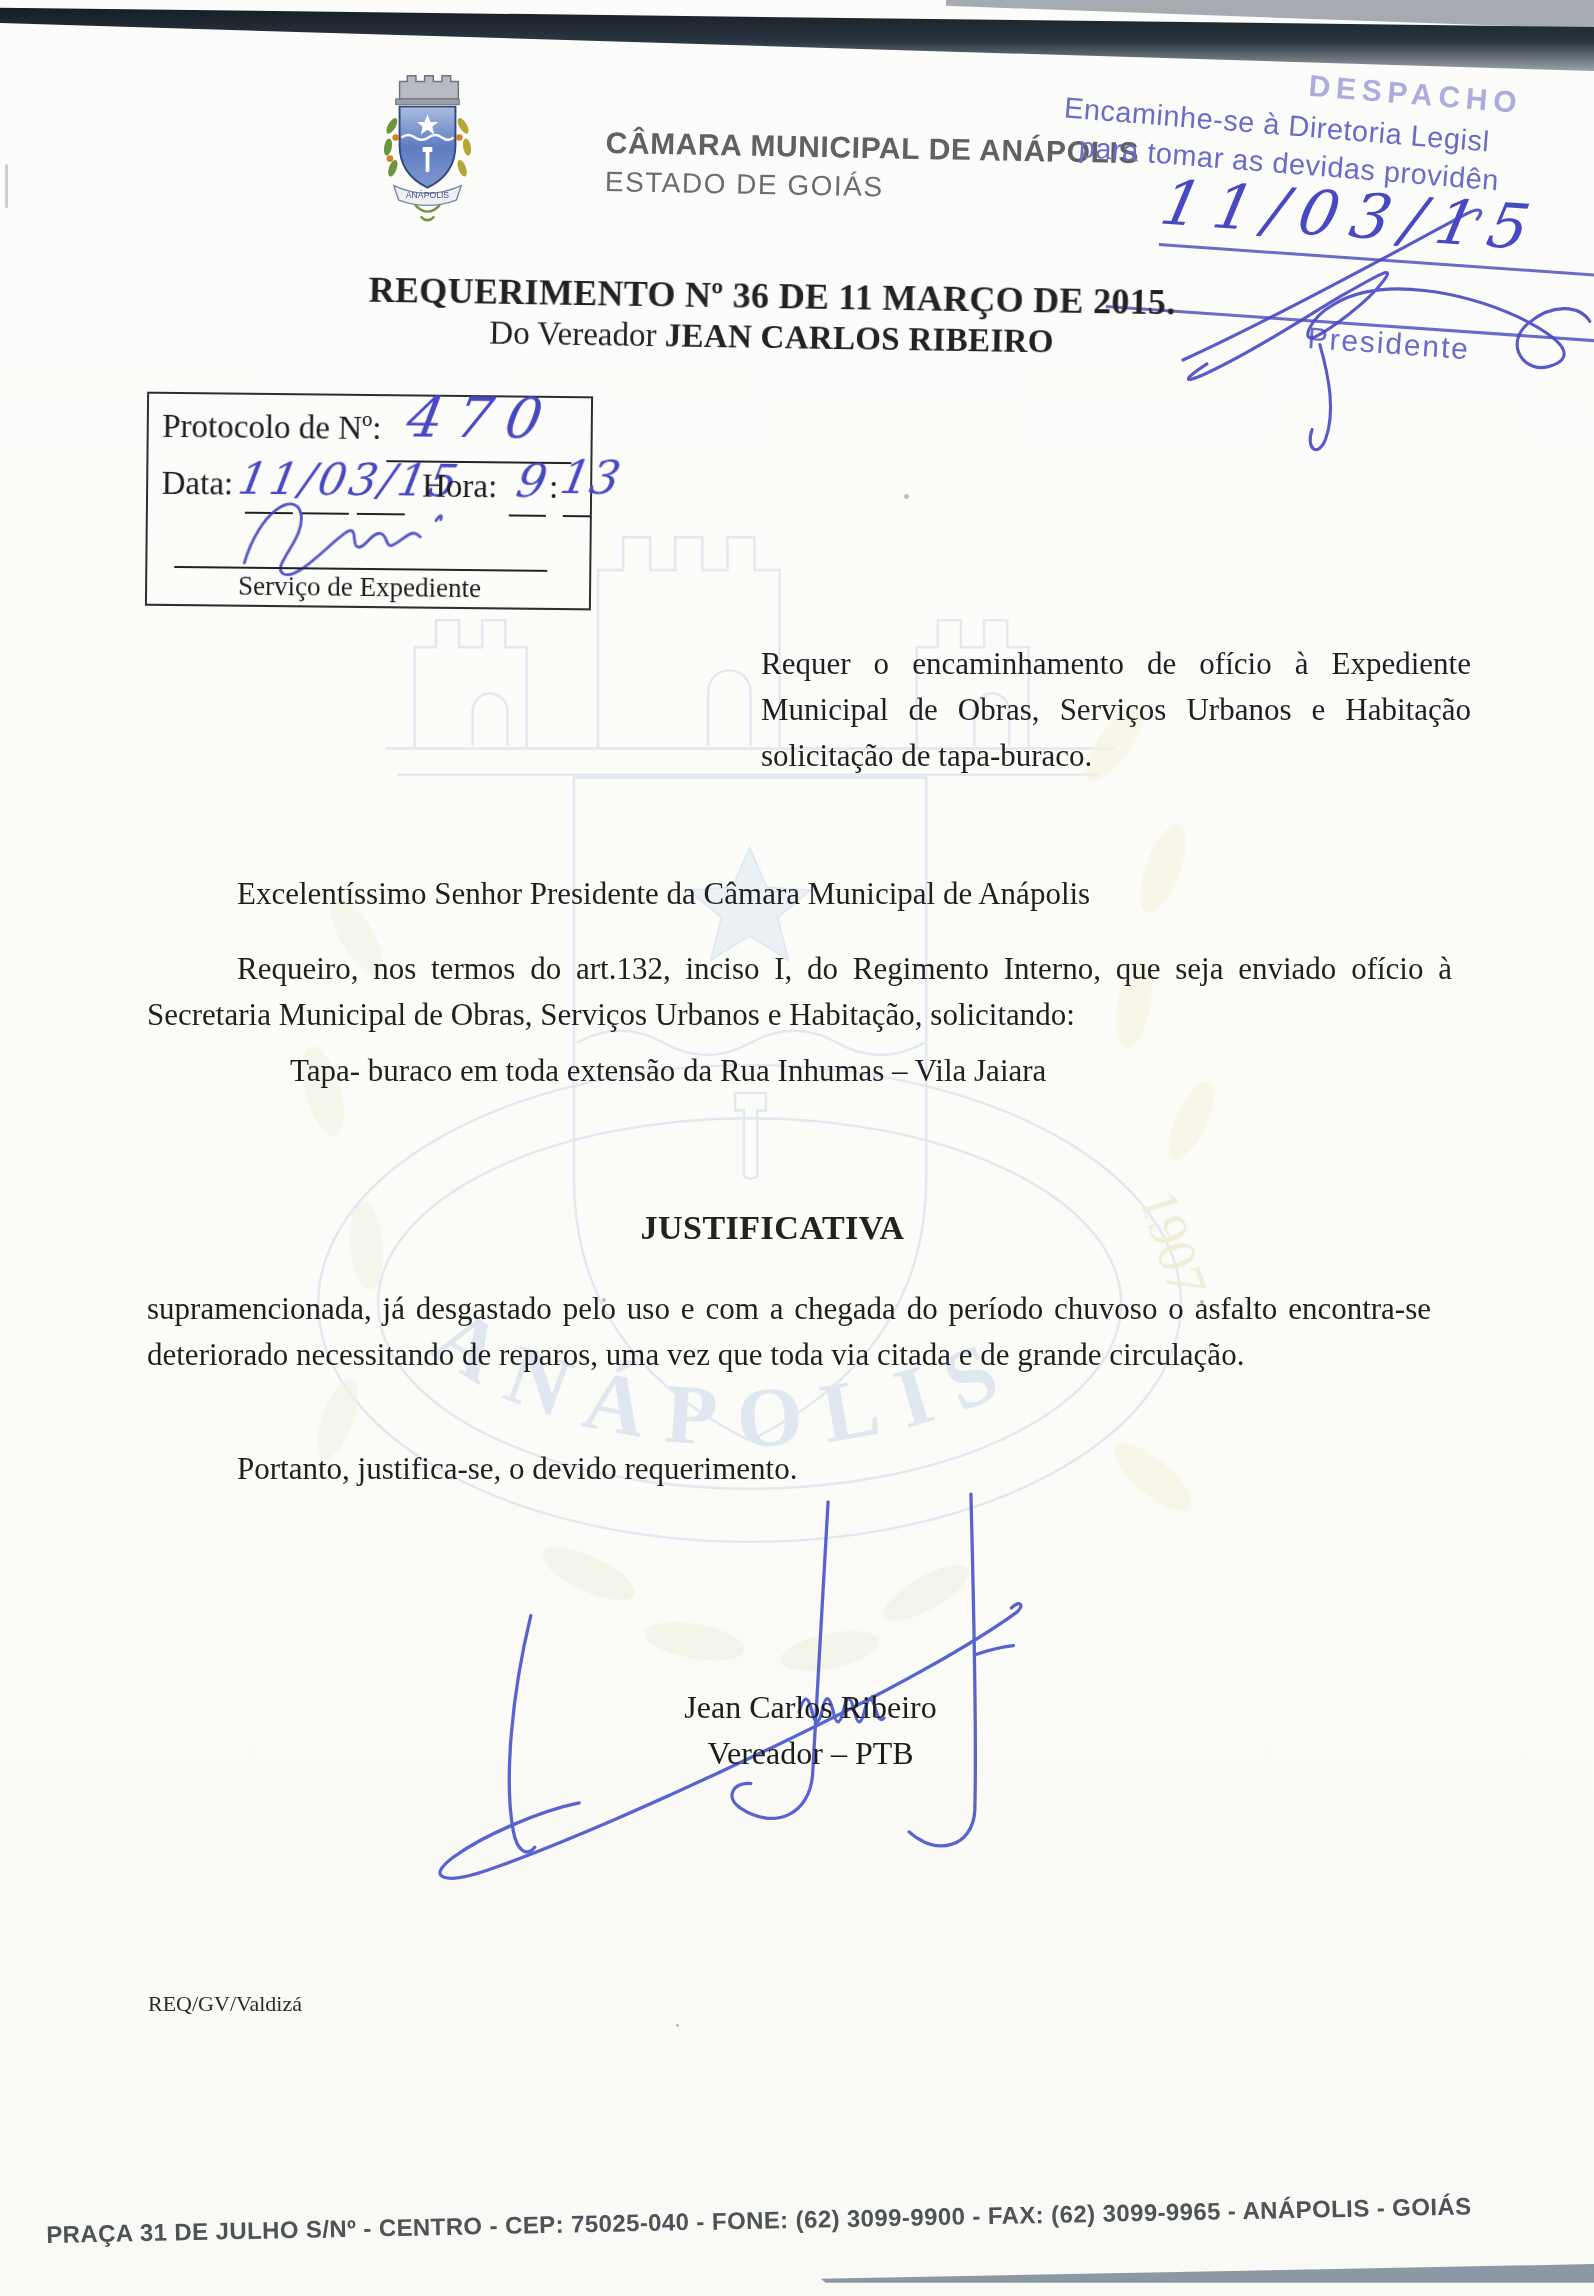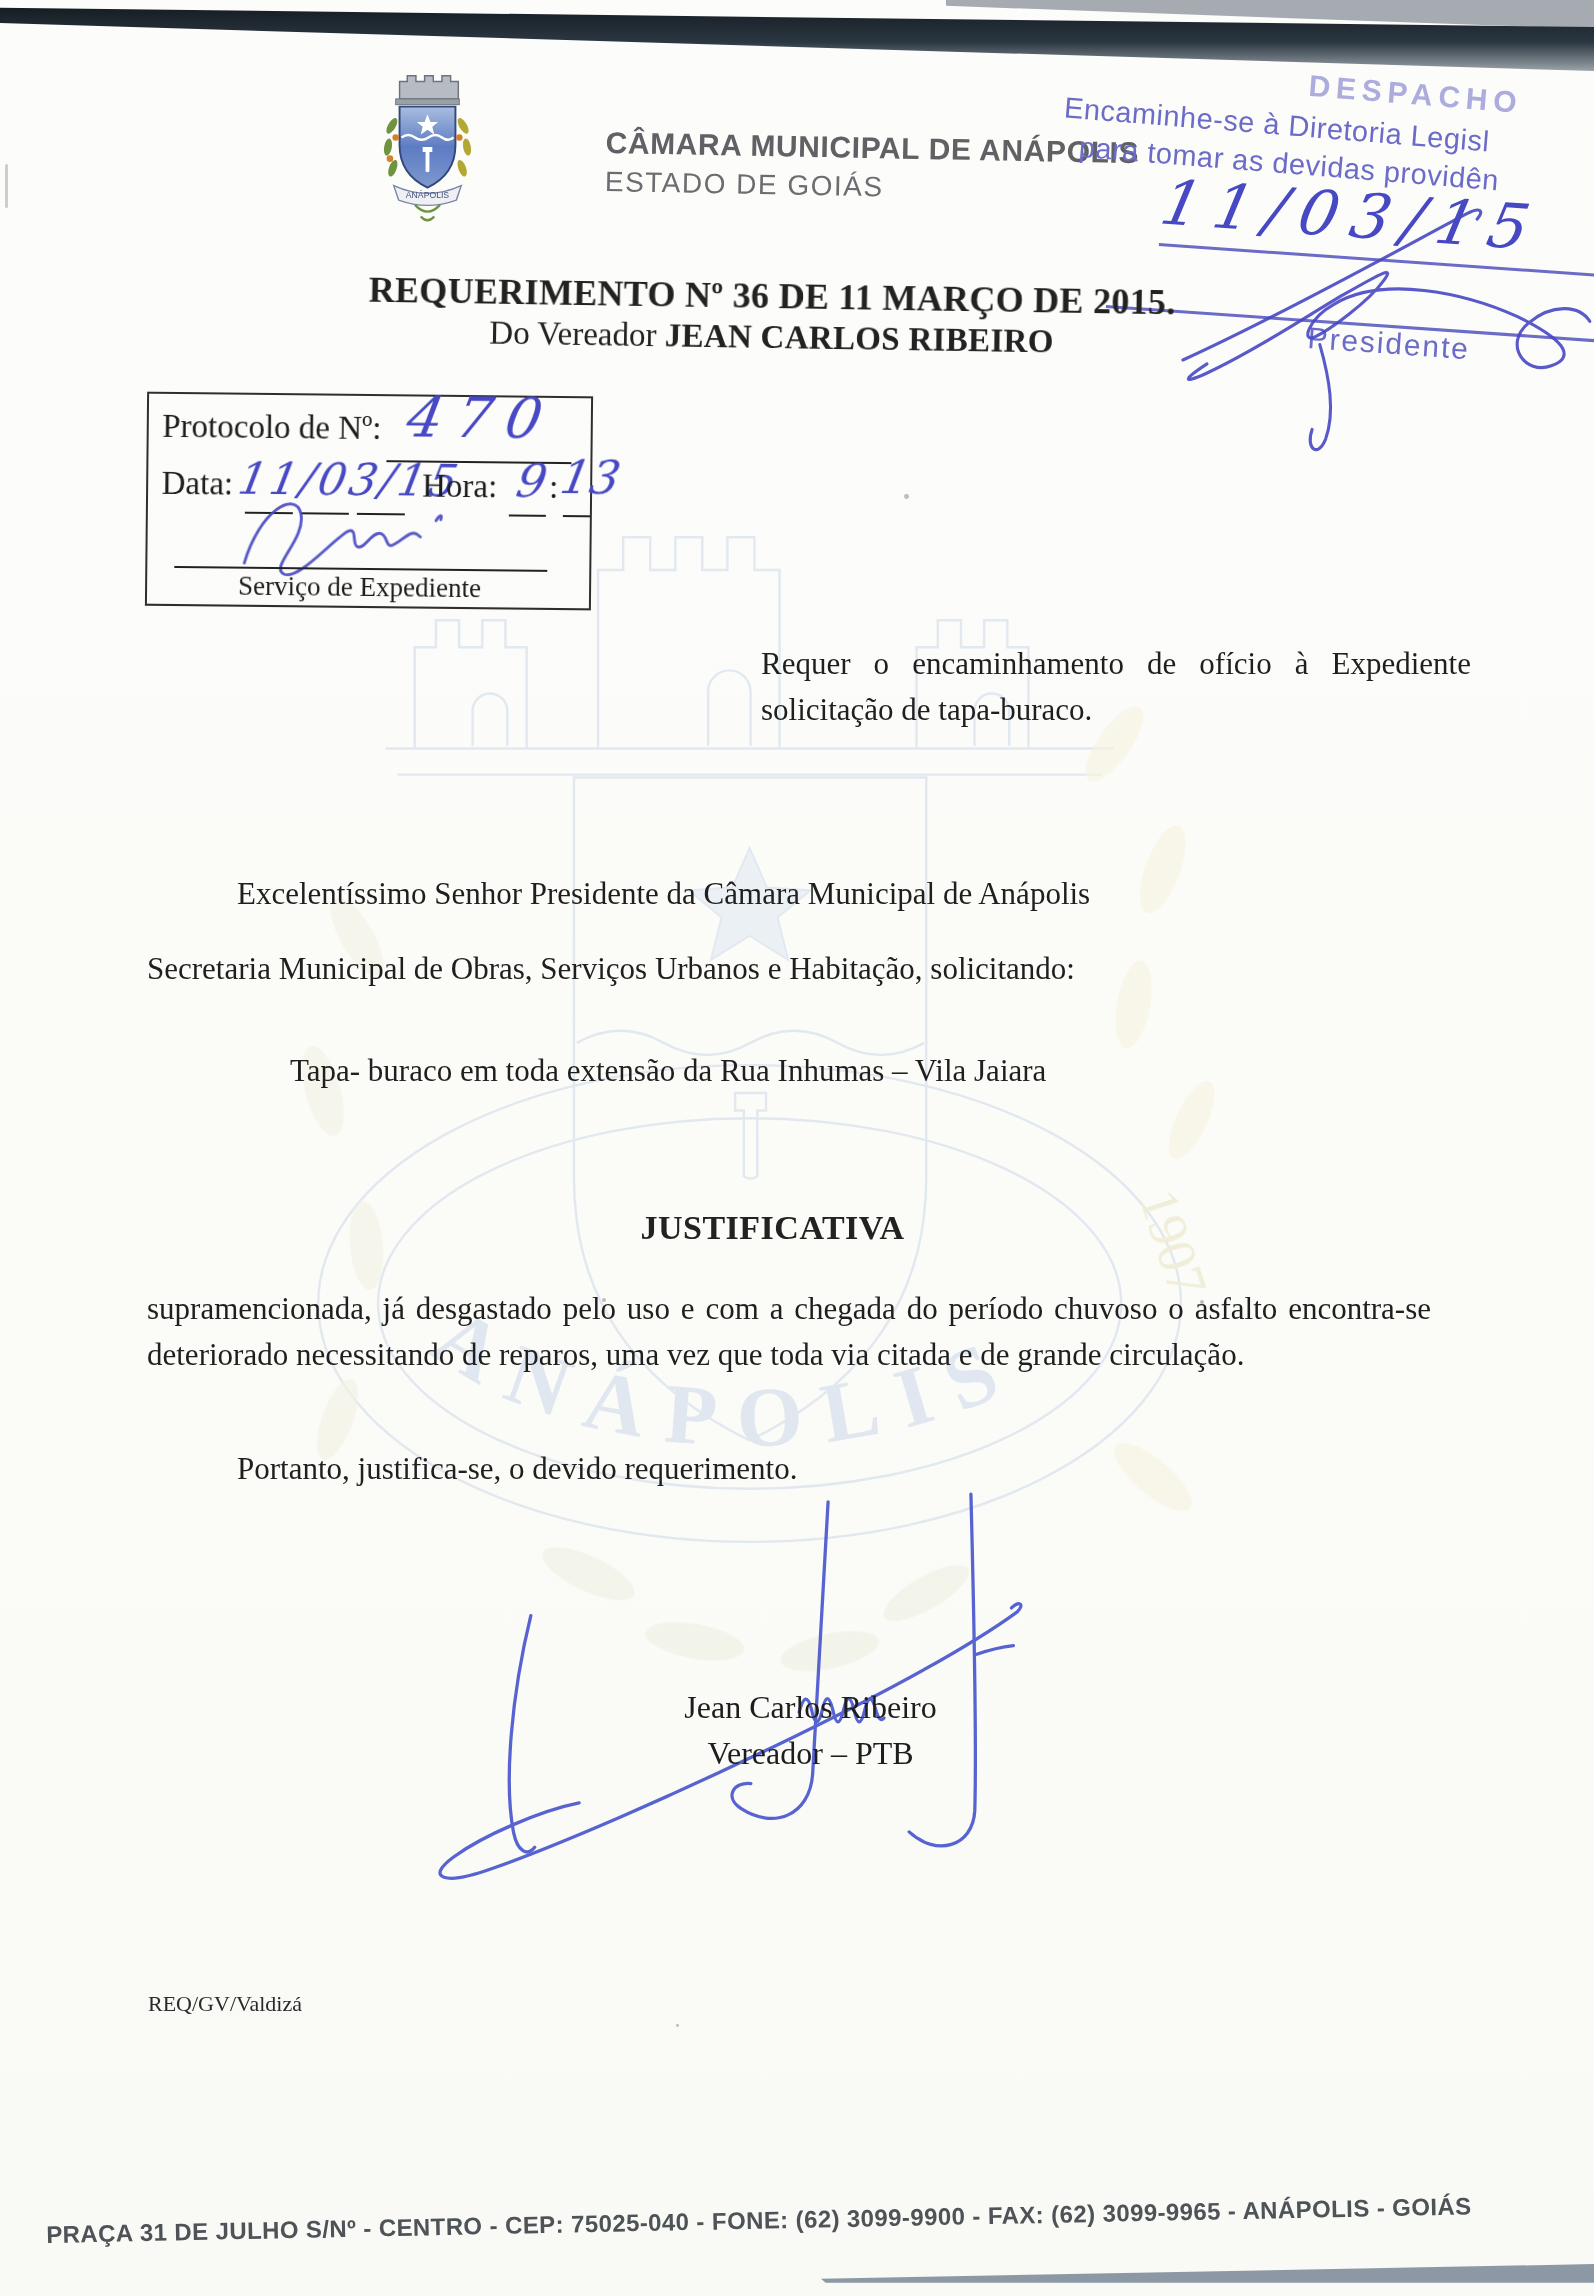--- a/index.html
+++ b/index.html
@@ -276,26 +276,28 @@
         <path d="M 30,82 C 45,28 82,6 88,30 C 94,56 56,86 71,93 C 86,100 122,56 137,48 C 147,43 141,62 147,64 C 155,67 161,48 171,50 C 178,52 176,64 183,62 C 193,58 201,46 208,50 L 212,53"></path>
         <path d="M 228,36 C 231,31 235,28 233,35"></path>
       </g>
     </svg>
     <span class="uline" style="left:27px;top:0;width:373px;height:172px;"></span>
     <div class="proto-caption">Serviço de Expediente</div>
   </div>
 
   <div class="para summary">
     <span class="jline">Requer o encaminhamento de ofício à Expediente</span>
+    <span class="jline">Municipal de Obras, Serviços Urbanos e Habitação</span>
     <span>solicitação de tapa-buraco.</span>
   </div>
 
   <div class="para salutation">Excelentíssimo Senhor Presidente da Câmara Municipal de Anápolis</div>
 
   <div class="para request">
+    <span class="jline l1">Requeiro, nos termos do art.132, inciso I, do Regimento Interno, que seja enviado ofício à</span>
     <span>Secretaria Municipal de Obras, Serviços Urbanos e Habitação, solicitando:</span>
   </div>
 
   <div class="para item">Tapa- buraco em toda extensão da Rua Inhumas – Vila Jaiara</div>
 
   <div class="just-title">JUSTIFICATIVA</div>
 
   <div class="para justification">
     <span class="jline">supramencionada, já desgastado pelo uso e com a chegada do período chuvoso o asfalto encontra-se</span>
     <span>deteriorado necessitando de reparos, uma vez que toda via citada e de grande circulação.</span>

